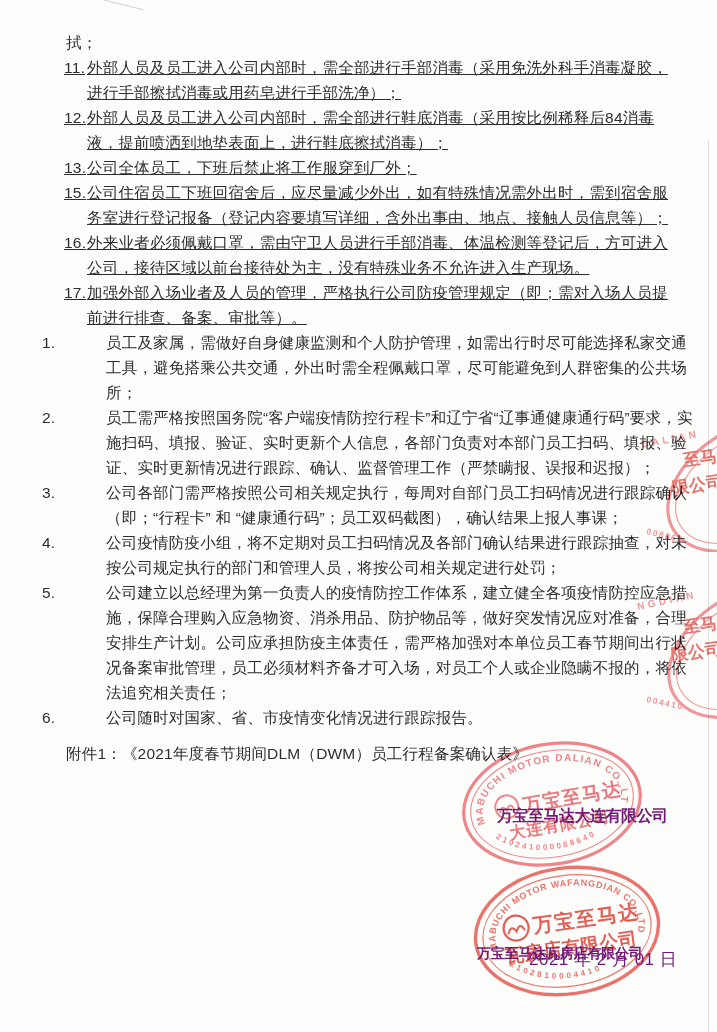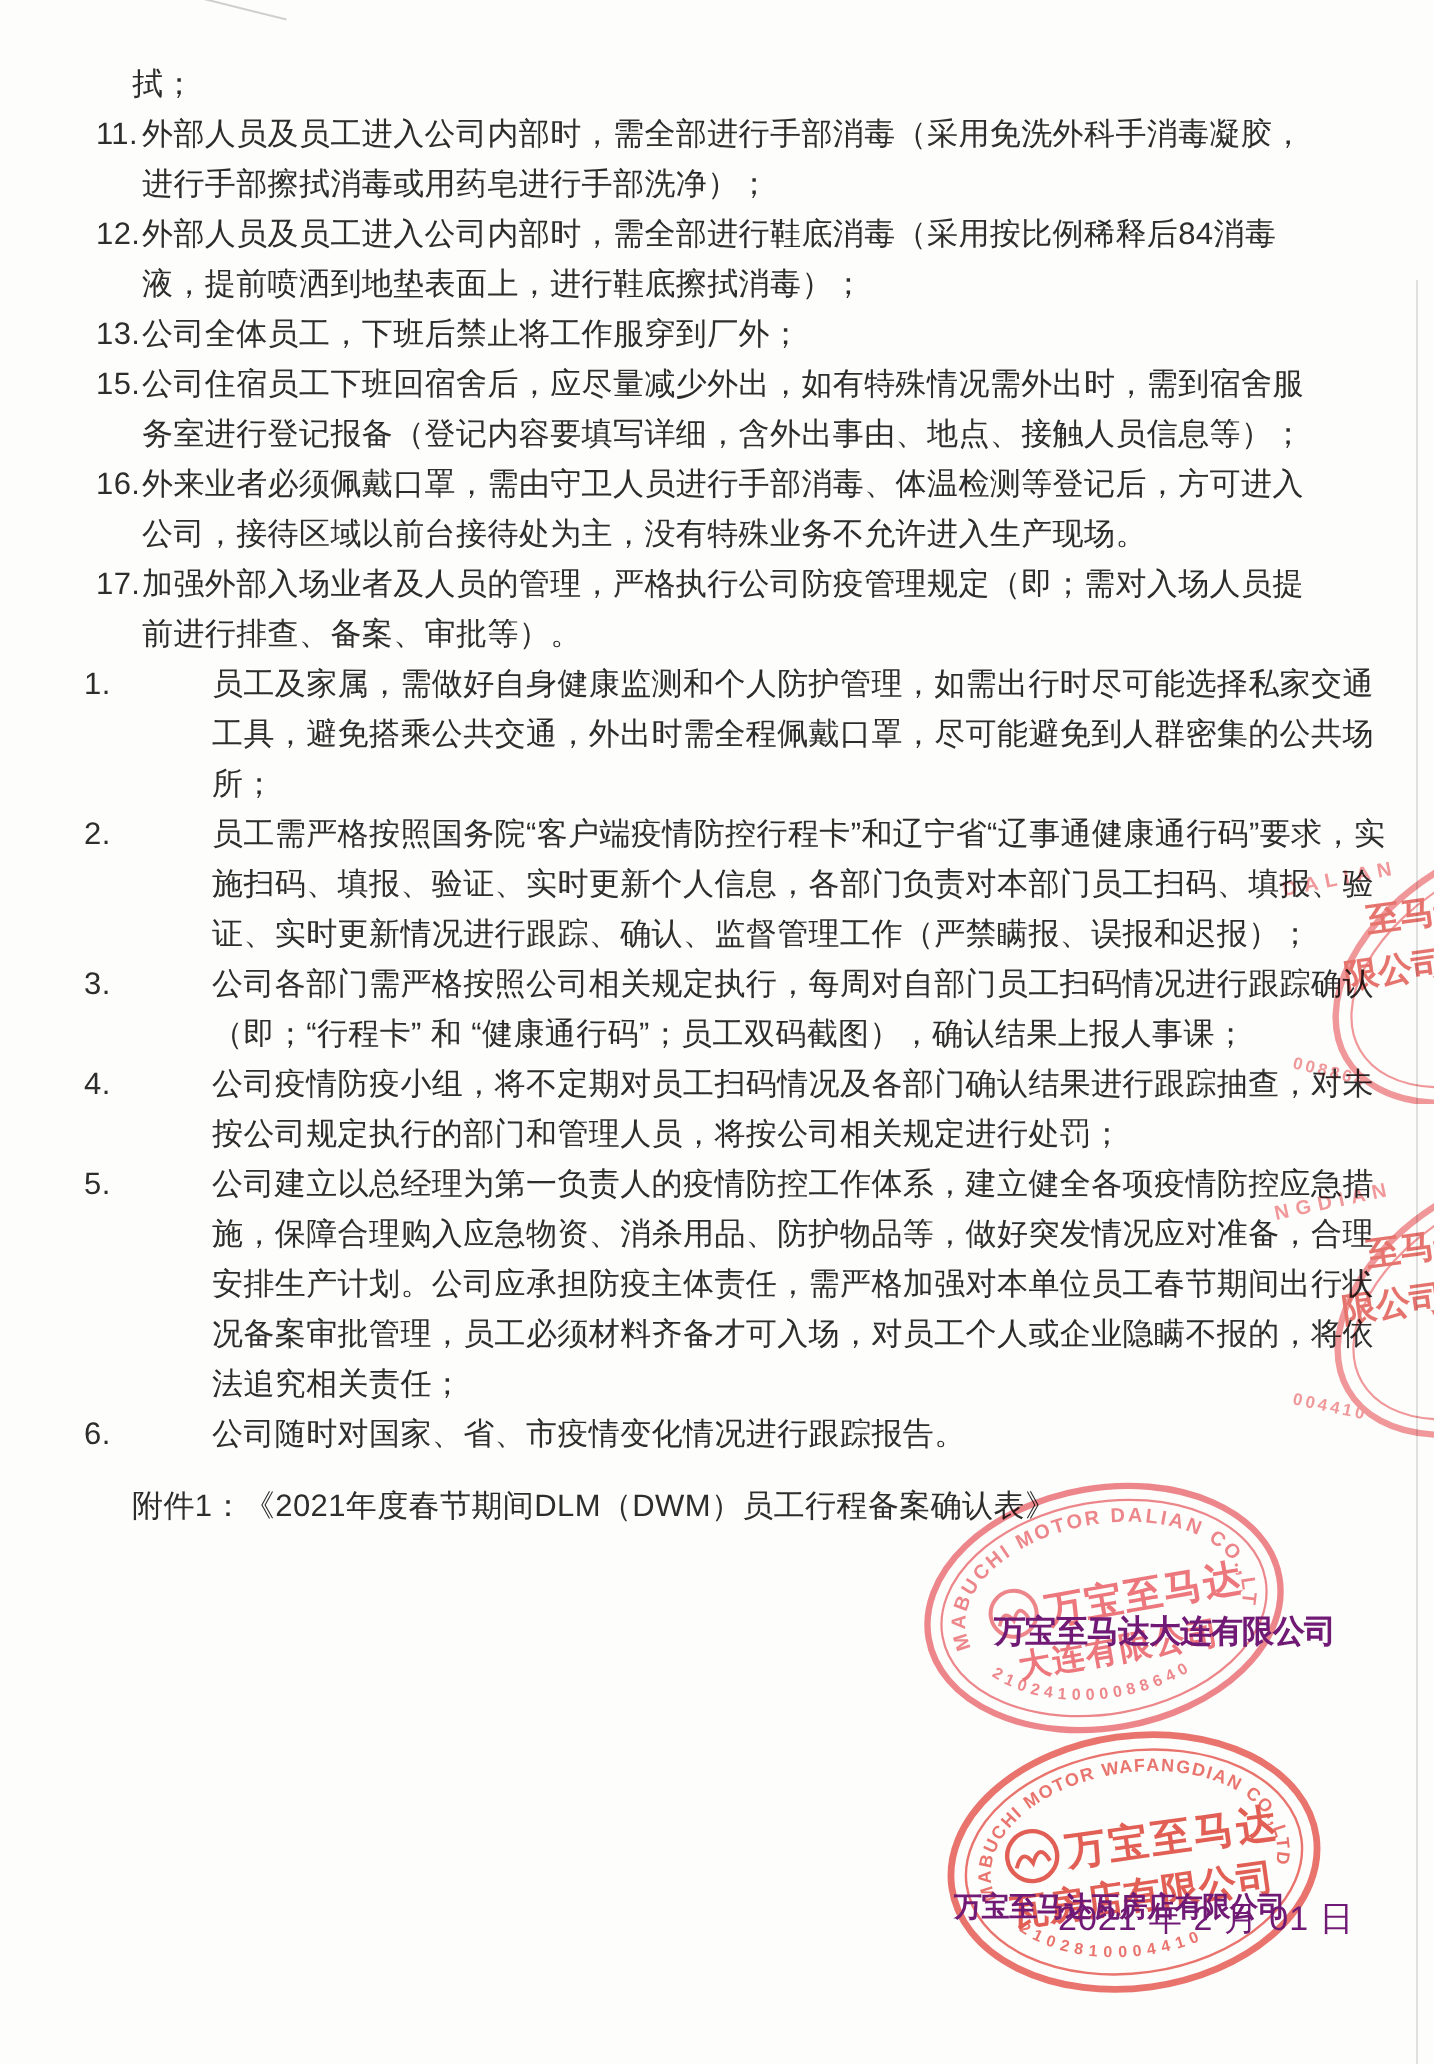--- a/index.html
+++ b/index.html
@@ -15,21 +15,21 @@
   
   .doc{
     position:absolute;left:0;top:0;width:717px;
     padding-top:30px;
     font-size:15.5px;line-height:25px;
     letter-spacing:0.2px;
     line-break:loose;
   }
   .carryover{margin-left:66px;}
   .list-a .item,.list-b .item{display:flex;align-items:flex-start;}
-  .list-a{margin-left:48px;}
+  .list-a{margin-left:64px;text-decoration:underline;}
   .list-a .num{flex:0 0 23px;}
   .list-a .txt{width:591px;}
   .list-b{margin-left:42px;}
   .list-b .num{flex:0 0 21px;}
   .list-b .txt{width:593px;margin-left:43px;}
   .sec-heading{
     margin:1px 0 1px 11px;
     font-weight:700;font-size:16px;letter-spacing:1px;
   }
   .sec-heading .sec-no{margin-right:12px;}

